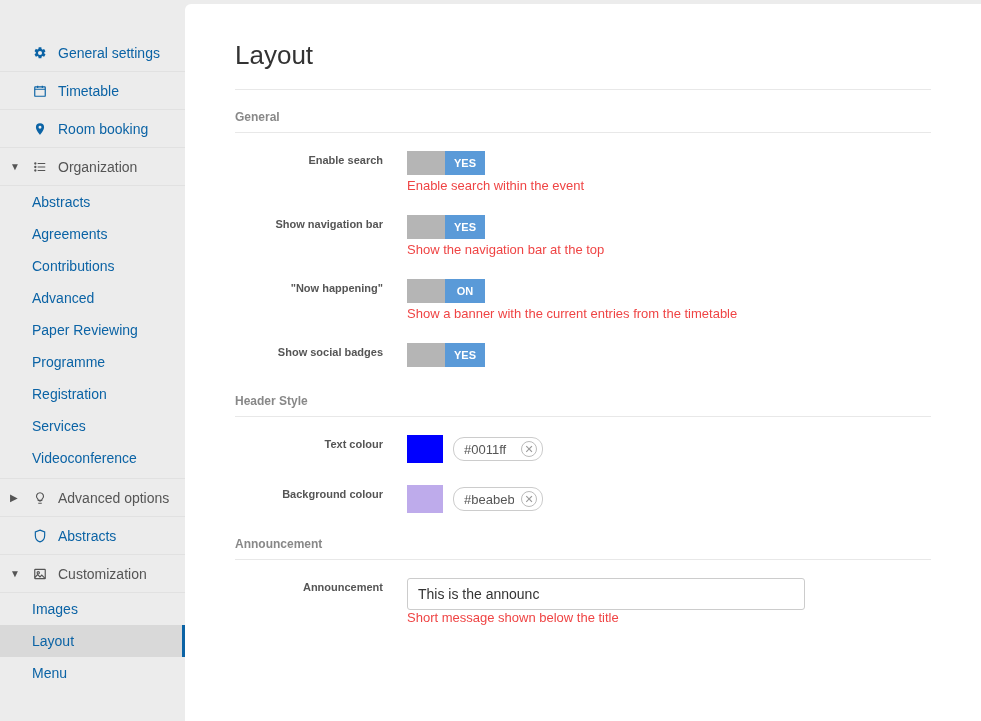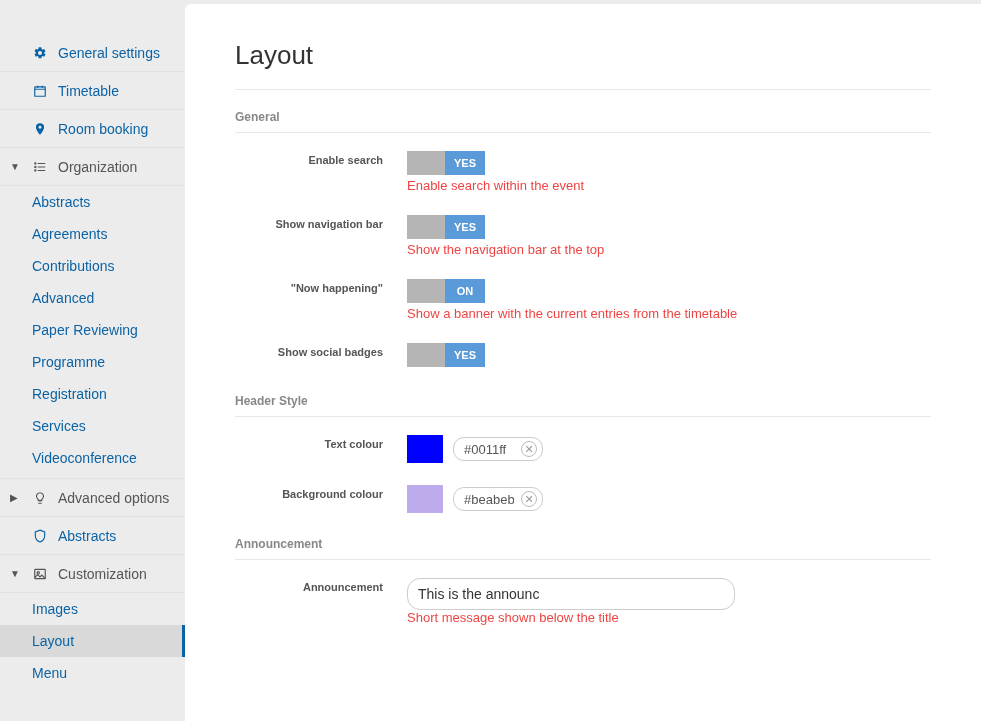--- a/index.html
+++ b/index.html
@@ -156,24 +156,24 @@
     border: 1px solid #bbb;
     border-radius: 50%;
     color: #999;
     font-size: 11px;
     line-height: 14px;
     text-align: center;
     cursor: pointer;
     background: #fff;
   }
   .wide-input {
-    width: 328px;
+    width: 398px;
     height: 32px;
     border: 1px solid #ccc;
-    border-radius: 13px;
+    border-radius: 3px;
     padding: 0 10px;
     font-size: 14px;
     color: #333;
   }
 </style>
 </head>
 <body>
 
 <div class="app">
 

